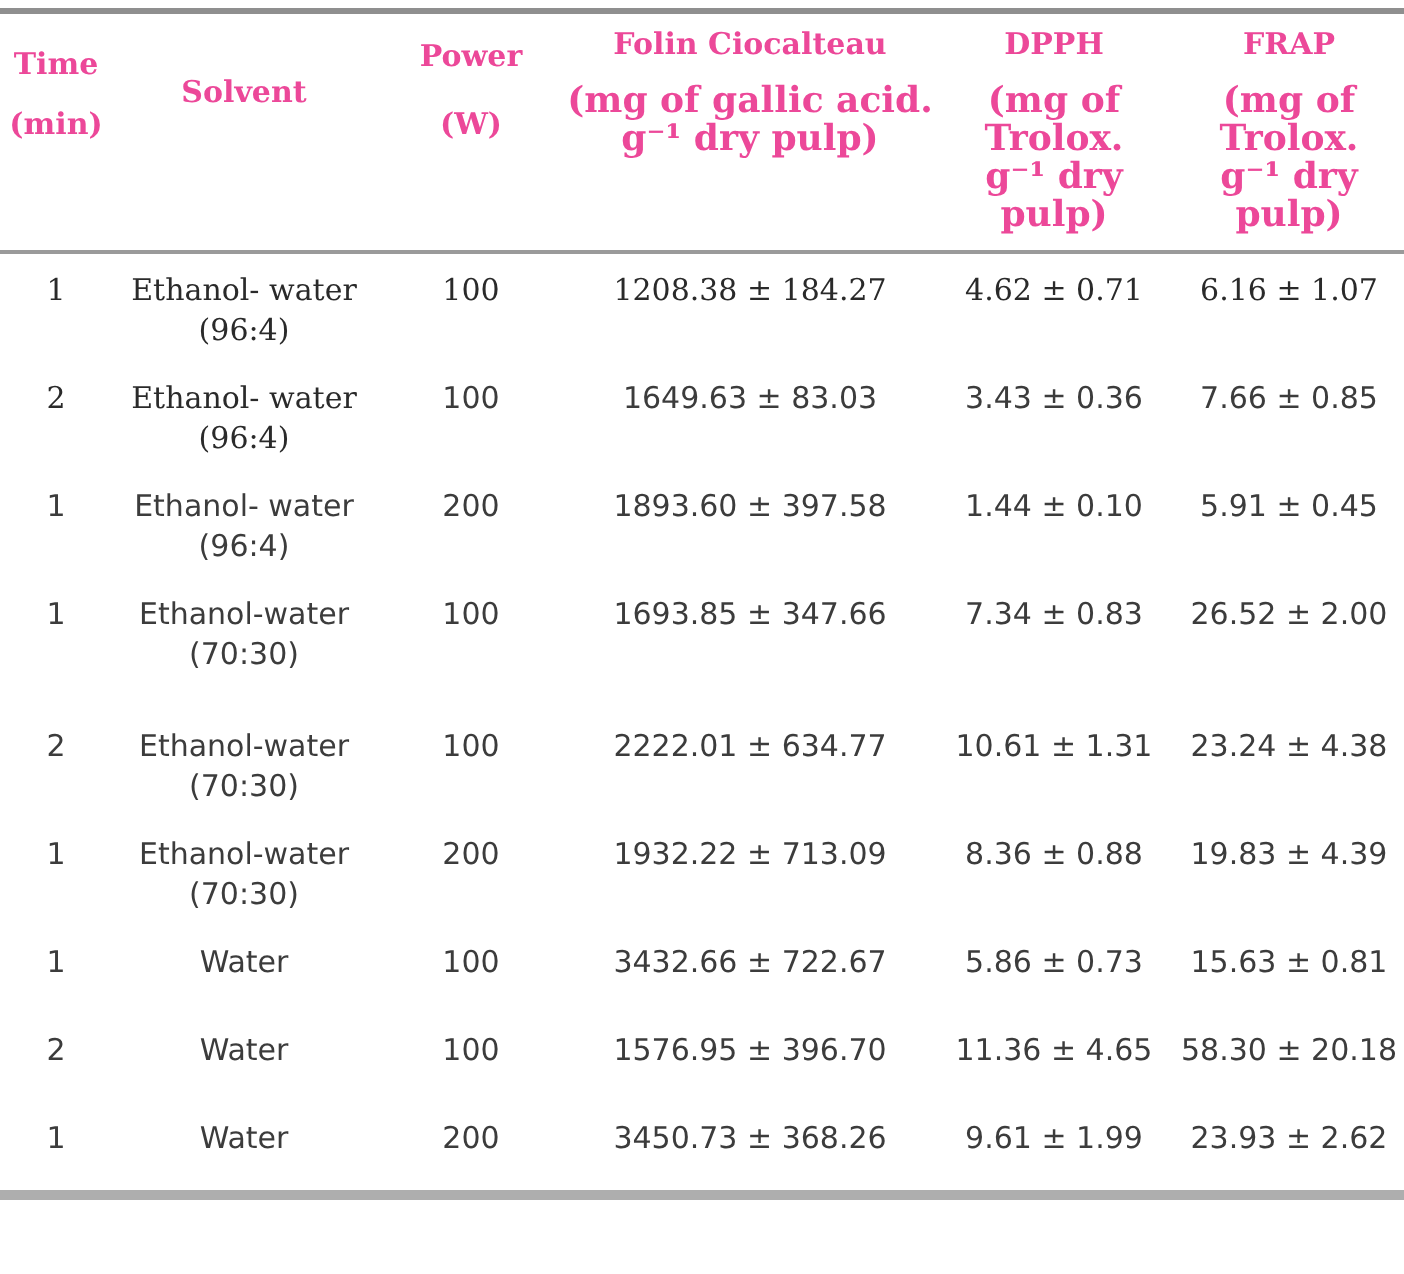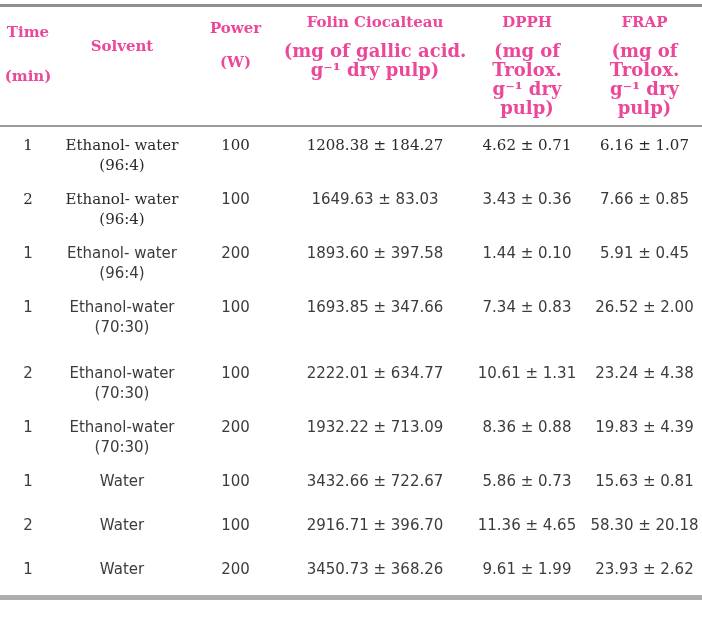--- a/index.html
+++ b/index.html
@@ -28,21 +28,21 @@
     font-family:"DejaVu Serif","Liberation Serif",serif;
     font-weight:bold;
     color:#ec4899;
     padding:4px 0 8px 0;
   }
   .hcell{
     display:flex;flex-direction:column;align-items:center;
     text-align:center;font-size:15px;line-height:19px;
   }
   .hc-time{padding-top:12px;}
-  .hc-time .h-line2{margin-top:25px;}
+  .hc-time .h-line2{margin-top:11px;}
   .hc-solvent{padding-top:6px;margin-top:20px;}
   .hc-power{padding-top:8px;}
   .hc-power .h-line2{margin-top:15px;}
   .hc-assay{padding-top:2px;}
   .h-title{margin-bottom:9px;}
   .h-unit{font-size:18px;line-height:19px;}
 
   
   .table-body{color:#3c3c3c;}
   .body-row{min-height:44px;align-items:start;}
@@ -189,21 +189,21 @@
     <div class="cell c-frap">15.63 ± 0.81</div>
   </div>
 
   <div class="body-row grid6">
     <div class="cell c-time">2</div>
     <div class="cell c-solvent">
       <div class="solvent-name">Water</div>
 
     </div>
     <div class="cell c-power">100</div>
-    <div class="cell c-folin">2916.71 ± 396.70</div>
+    <div class="cell c-folin">1576.95 ± 396.70</div>
     <div class="cell c-dpph">11.36 ± 4.65</div>
     <div class="cell c-frap">58.30 ± 20.18</div>
   </div>
 
   <div class="body-row grid6">
     <div class="cell c-time">1</div>
     <div class="cell c-solvent">
       <div class="solvent-name">Water</div>
 
     </div>

